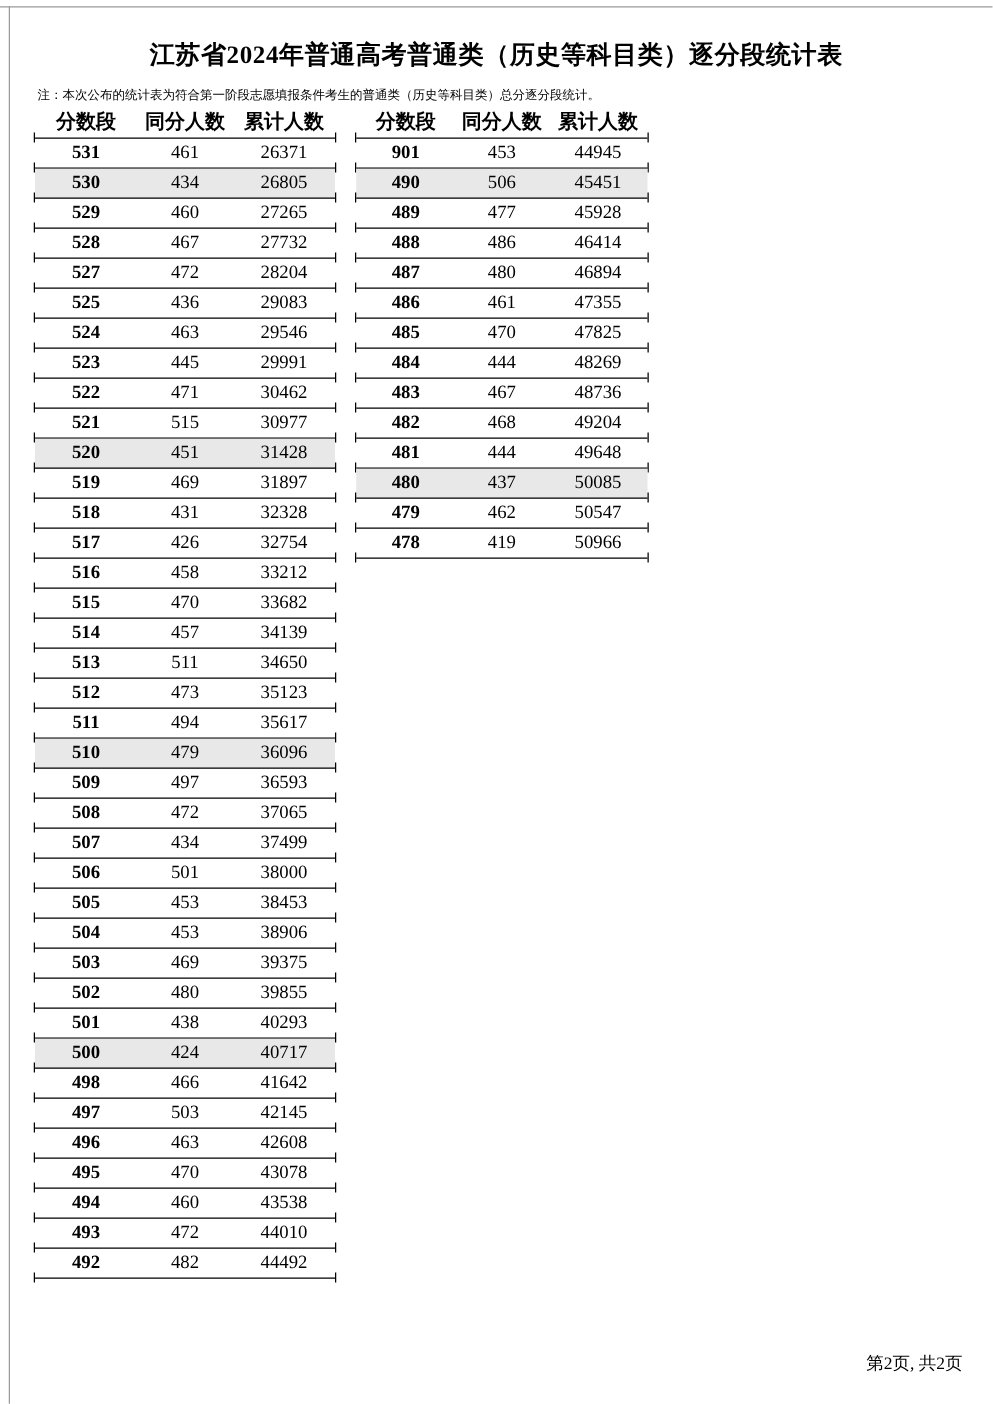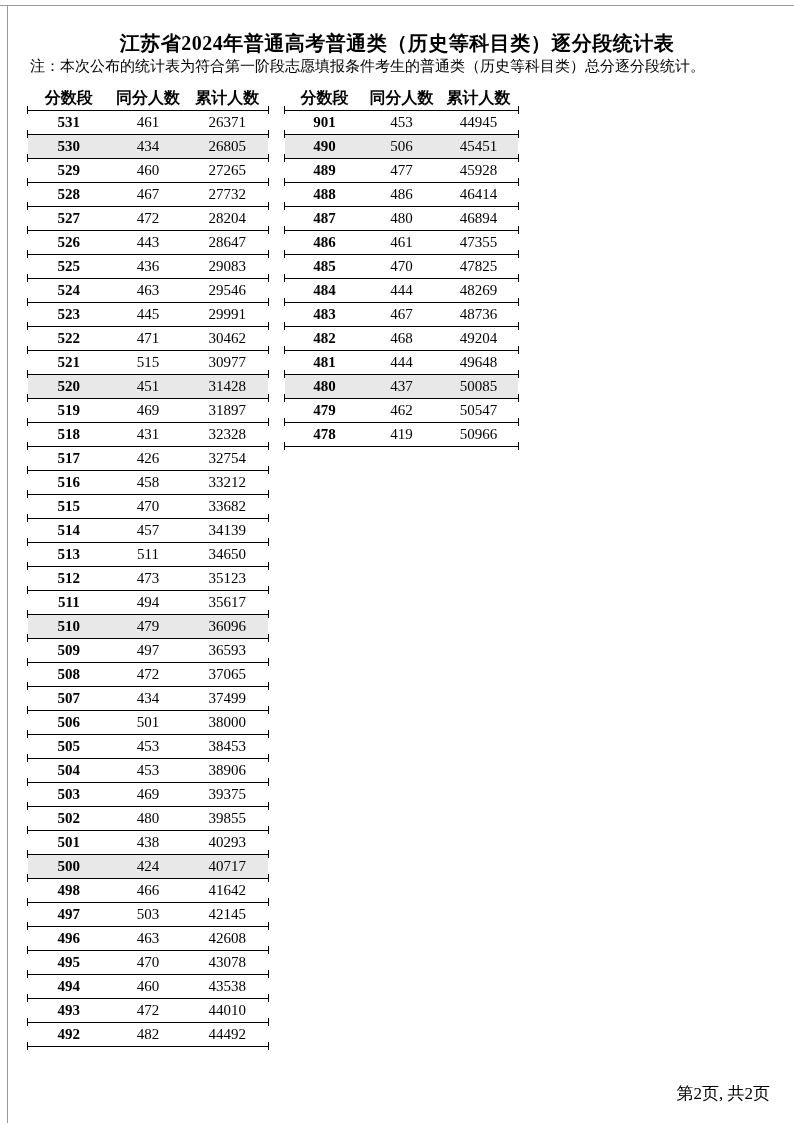--- a/index.html
+++ b/index.html
@@ -19,22 +19,22 @@
     position: absolute; top: 5px; left: 7px; bottom: 0;
     width: 1px; background: #9a9a9a;
   }
   .page-title {
     position: absolute; top: 30px; left: 0; right: 0;
     text-align: center; 
     font-size: 20px; font-weight: bold;
     letter-spacing: 0.5px;
   }
   .note {
-    position: absolute; top: 57px; left: 30px; right: 20px;
-    font-size: 15px;
+    position: absolute; top: 69px; left: 30px; right: 20px;
+    font-size: 10px;
   }
   .score-table {
     position: absolute; top: 86px;
   }
   .score-table.left  { left: 28px;  width: 240px; }
   .score-table.right { left: 285px; width: 233px; }
   .thead {
     display: flex; height: 25px; line-height: 24px;
     font-weight: bold; font-size: 16px;
   }
@@ -50,21 +50,21 @@
   .hline::before { left: -1px; }
   .hline::after  { right: -1px; }
   .row.shaded { background: var(--hl, #e8e8e8); }
   .c { display: block; text-align: center; }
   .c1 { width: 34%; font-weight: bold; }
   .c2 { width: 32%; }
   .c3 { width: 34%; }
   .thead .c1, .thead .c2, .thead .c3 { font-weight: bold; }
   .footer {
     position: absolute; top: 1082px; right: 24px;
-    font-size: 17px;
+    font-size: 14px;
   }
 </style>
 </head>
 <body>
 
 <div class="border-top"></div>
 <div class="border-left"></div>
 
 <h1 class="page-title">江苏省2024年普通高考普通类（历史等科目类）逐分段统计表</h1>
 
@@ -96,25 +96,20 @@
         <span class="c c1">528</span>
         <span class="c c2">467</span>
         <span class="c c3">27732</span>
       </div>
       <div class="row hline">
         <span class="c c1">527</span>
         <span class="c c2">472</span>
         <span class="c c3">28204</span>
       </div>
       <div class="row hline">
-        <span class="c c1">526</span>
-        <span class="c c2">443</span>
-        <span class="c c3">28647</span>
-      </div>
-      <div class="row hline">
         <span class="c c1">525</span>
         <span class="c c2">436</span>
         <span class="c c3">29083</span>
       </div>
       <div class="row hline">
         <span class="c c1">524</span>
         <span class="c c2">463</span>
         <span class="c c3">29546</span>
       </div>
       <div class="row hline">

